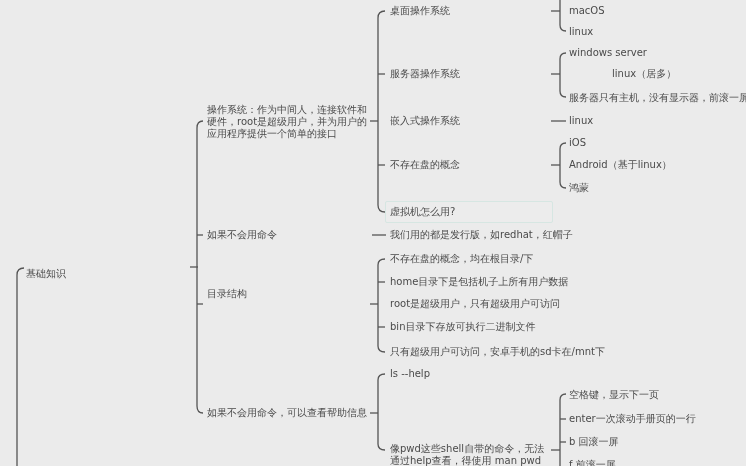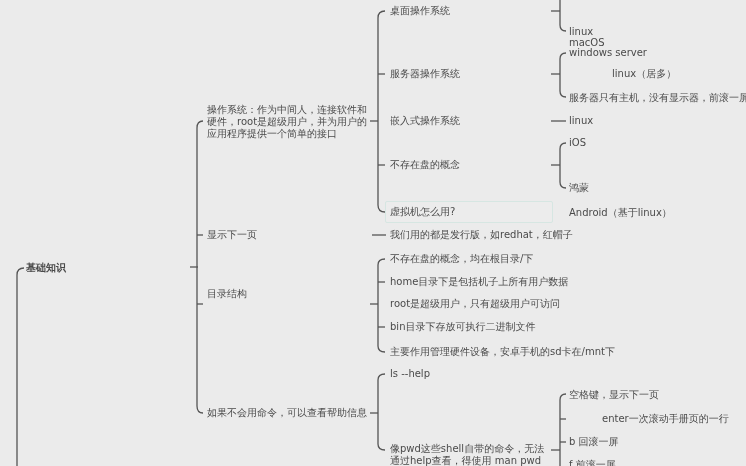--- a/index.html
+++ b/index.html
@@ -49,51 +49,51 @@
     <line x1="370" y1="413" x2="378" y2="413"></line>
     <path d="M385 374 Q378 374 378 380 L378 444 Q378 450 385 450"></path>
 
     <line x1="551" y1="450" x2="560" y2="450"></line>
     <path d="M566 394 Q560 394 560 400 L560 466"></path>
     <line x1="560" y1="419" x2="566" y2="419"></line>
     <line x1="560" y1="442" x2="566" y2="442"></line>
   </g>
 </svg>
 
-<div class="node" style="left:26px;top:262px;font-weight:bold;">基础知识</div>
+<div class="node" style="left:26px;top:268px;">基础知识</div>
 
 <div class="node wrap" style="left:207px;top:104px;width:166px;">操作系统：作为中间人，连接软件和硬件，root是超级用户，并为用户的应用程序提供一个简单的接口</div>
-<div class="node" style="left:207px;top:229px;">显示下一页</div>
+<div class="node" style="left:207px;top:229px;">如果不会用命令</div>
 <div class="node" style="left:207px;top:288px;">目录结构</div>
 <div class="node" style="left:207px;top:407px;">如果不会用命令，可以查看帮助信息</div>
 
 <div class="node" style="left:390px;top:5px;">桌面操作系统</div>
 <div class="node" style="left:390px;top:68px;">服务器操作系统</div>
 <div class="node" style="left:390px;top:115px;">嵌入式操作系统</div>
 <div class="node" style="left:390px;top:159px;">不存在盘的概念</div>
 <div class="hl" style="left:385px;top:201px;width:166px;height:20px;"></div>
 <div class="node" style="left:390px;top:206px;">虚拟机怎么用?</div>
 
-<div class="node" style="left:569px;top:5px;margin-top:32px;">macOS</div>
+<div class="node" style="left:569px;top:5px;">macOS</div>
 <div class="node" style="left:569px;top:26px;">linux</div>
 <div class="node" style="left:569px;top:47px;">windows server</div>
 <div class="node" style="left:569px;top:68px;padding-left:43px;">linux（居多）</div>
 <div class="node" style="left:569px;top:92px;">服务器只有主机，没有显示器，前滚一屏</div>
 <div class="node" style="left:569px;top:115px;">linux</div>
 <div class="node" style="left:569px;top:137px;">iOS</div>
-<div class="node" style="left:569px;top:159px;margin-top:48px;">Android（基于linux）</div>
+<div class="node" style="left:569px;top:159px;">Android（基于linux）</div>
 <div class="node" style="left:569px;top:182px;">鸿蒙</div>
 
 <div class="node" style="left:390px;top:229px;">我们用的都是发行版，如redhat，红帽子</div>
 
 <div class="node" style="left:390px;top:253px;">不存在盘的概念，均在根目录/下</div>
 <div class="node" style="left:390px;top:276px;">home目录下是包括机子上所有用户数据</div>
 <div class="node" style="left:390px;top:298px;">root是超级用户，只有超级用户可访问</div>
 <div class="node" style="left:390px;top:321px;">bin目录下存放可执行二进制文件</div>
-<div class="node" style="left:390px;top:346px;">主要作用管理硬件设备，安卓手机的sd卡在/mnt下</div>
+<div class="node" style="left:390px;top:346px;">只有超级用户可访问，安卓手机的sd卡在/mnt下</div>
 
 <div class="node" style="left:390px;top:368px;">ls  --help</div>
 <div class="node wrap" style="left:390px;top:443px;width:160px;">像pwd这些shell自带的命令，无法通过help查看，得使用 man pwd</div>
 
 <div class="node" style="left:569px;top:389px;">空格键，显示下一页</div>
-<div class="node" style="left:569px;top:413px;margin-left:33px;">enter一次滚动手册页的一行</div>
+<div class="node" style="left:569px;top:413px;">enter一次滚动手册页的一行</div>
 <div class="node" style="left:569px;top:436px;">b  回滚一屏</div>
 <div class="node" style="left:569px;top:459px;">f  前滚一屏</div>
 
 </body></html>

